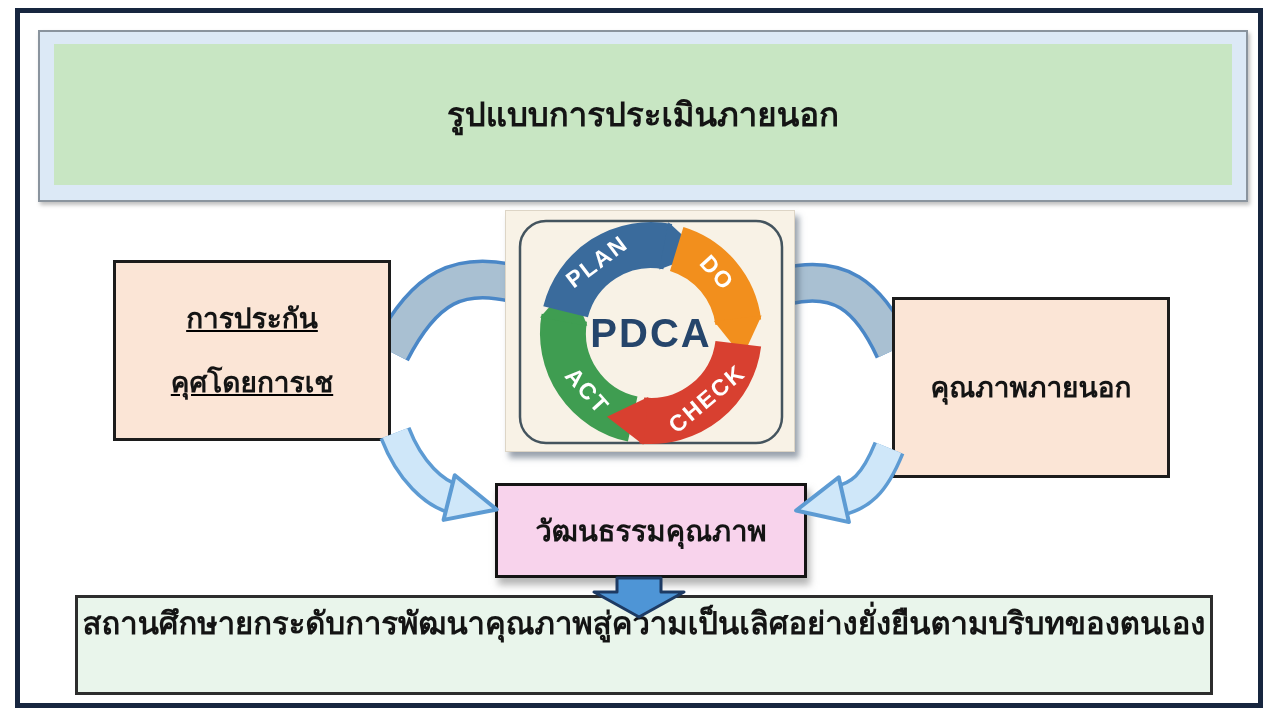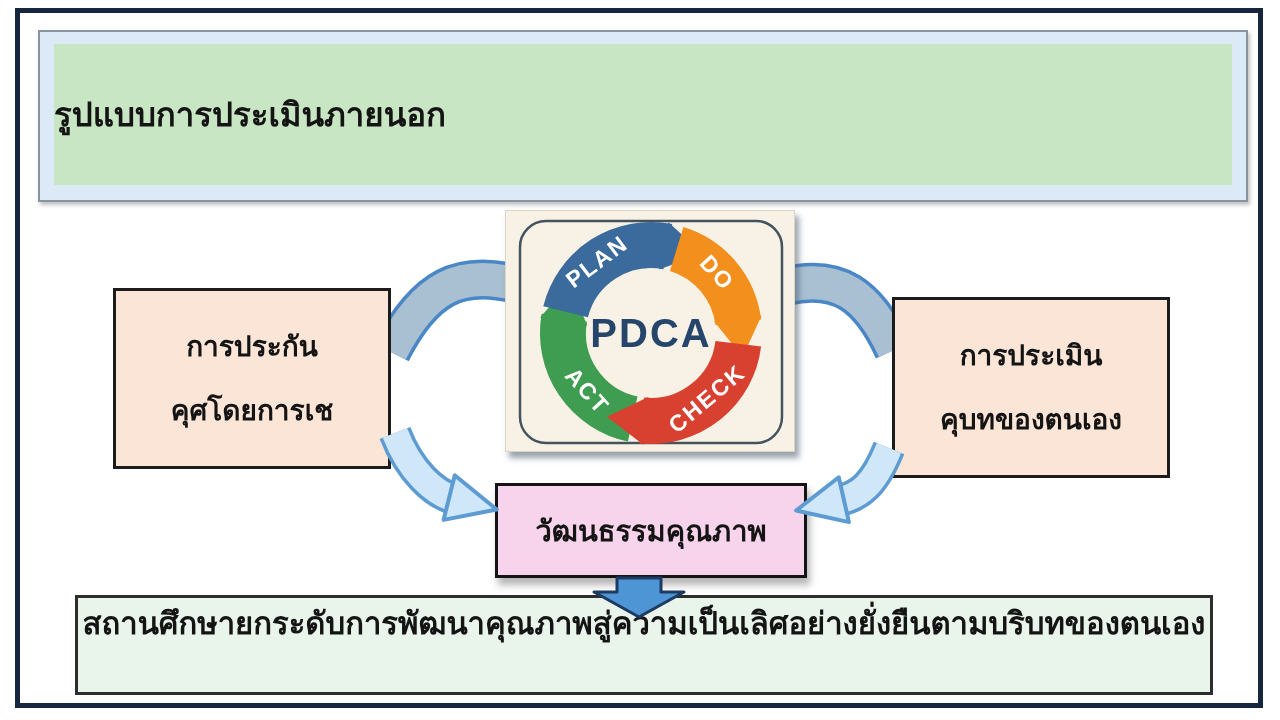--- a/index.html
+++ b/index.html
@@ -14,33 +14,33 @@
   }
   
   .title-outer{
     position:absolute;left:38px;top:30px;width:1210px;height:172px;
     background:#dce9f6;border:2px solid #8a949e;box-sizing:border-box;
     box-shadow:2px 3px 4px rgba(0,0,0,0.25);z-index:2;
   }
   .title-inner{
     position:absolute;left:14px;top:12px;right:14px;bottom:15px;
     background:#c8e6c3;display:flex;flex-direction:column;
-    align-items:flex-start;justify-content:space-evenly;
+    align-items:center;justify-content:space-evenly;
   }
   .title-line1{font-size:33px;font-weight:bold;color:#141414;line-height:1.5;}
   .title-line2{font-size:28px;font-weight:bold;color:#141414;line-height:1.5;}
 
   
   .side-box{
     position:absolute;width:278px;height:181px;background:#fbe5d6;
     border:3px solid #1c1c1c;box-sizing:border-box;z-index:2;
     display:flex;flex-direction:column;align-items:center;justify-content:space-evenly;
     padding:10px 4px;
   }
-  .side-box.left{left:113px;top:288px;}
+  .side-box.left{left:113px;top:260px;text-decoration:underline;}
   .side-box.right{left:892px;top:297px;}
   .side-box .bl{font-size:28px;font-weight:bold;color:#141414;line-height:1.4;}
 
   
   .pdca-panel{
     position:absolute;left:505px;top:210px;width:290px;height:242px;
     background:#f8f2e6;border:1px solid #ddd5c6;box-sizing:border-box;
     box-shadow:4px 6px 6px rgba(70,85,105,0.55);z-index:2;
   }
   .pdca-panel svg{position:absolute;left:0;top:0;}
@@ -89,22 +89,21 @@
     <div class="title-line1">รูปแบบการประเมินภายนอก</div>
   </div>
 </div>
 
 <div class="side-box left">
   <div class="bl">การประกัน</div>
   <div class="bl">คุศโดยการเช</div>
 </div>
 
 <div class="side-box right">
-  <div class="bl">การประเมิน</div>
-  <div class="bl">คุบทของตนเอง</div>
+  <div class="bl">คุณภาพภายนอก</div>
 </div>
 
 <div class="pdca-panel">
   <svg width="290" height="242" viewBox="0 0 290 242">
     <defs>
       <marker id="ah-blue" markerUnits="userSpaceOnUse" markerWidth="44" markerHeight="56" refX="5" refY="28" orient="auto">
         <path d="M1,4 L40,28 L1,52 Z" fill="#3a6b9c"></path>
       </marker>
       <marker id="ah-orange" markerUnits="userSpaceOnUse" markerWidth="44" markerHeight="56" refX="5" refY="28" orient="auto">
         <path d="M1,4 L40,28 L1,52 Z" fill="#f28f1d"></path>

